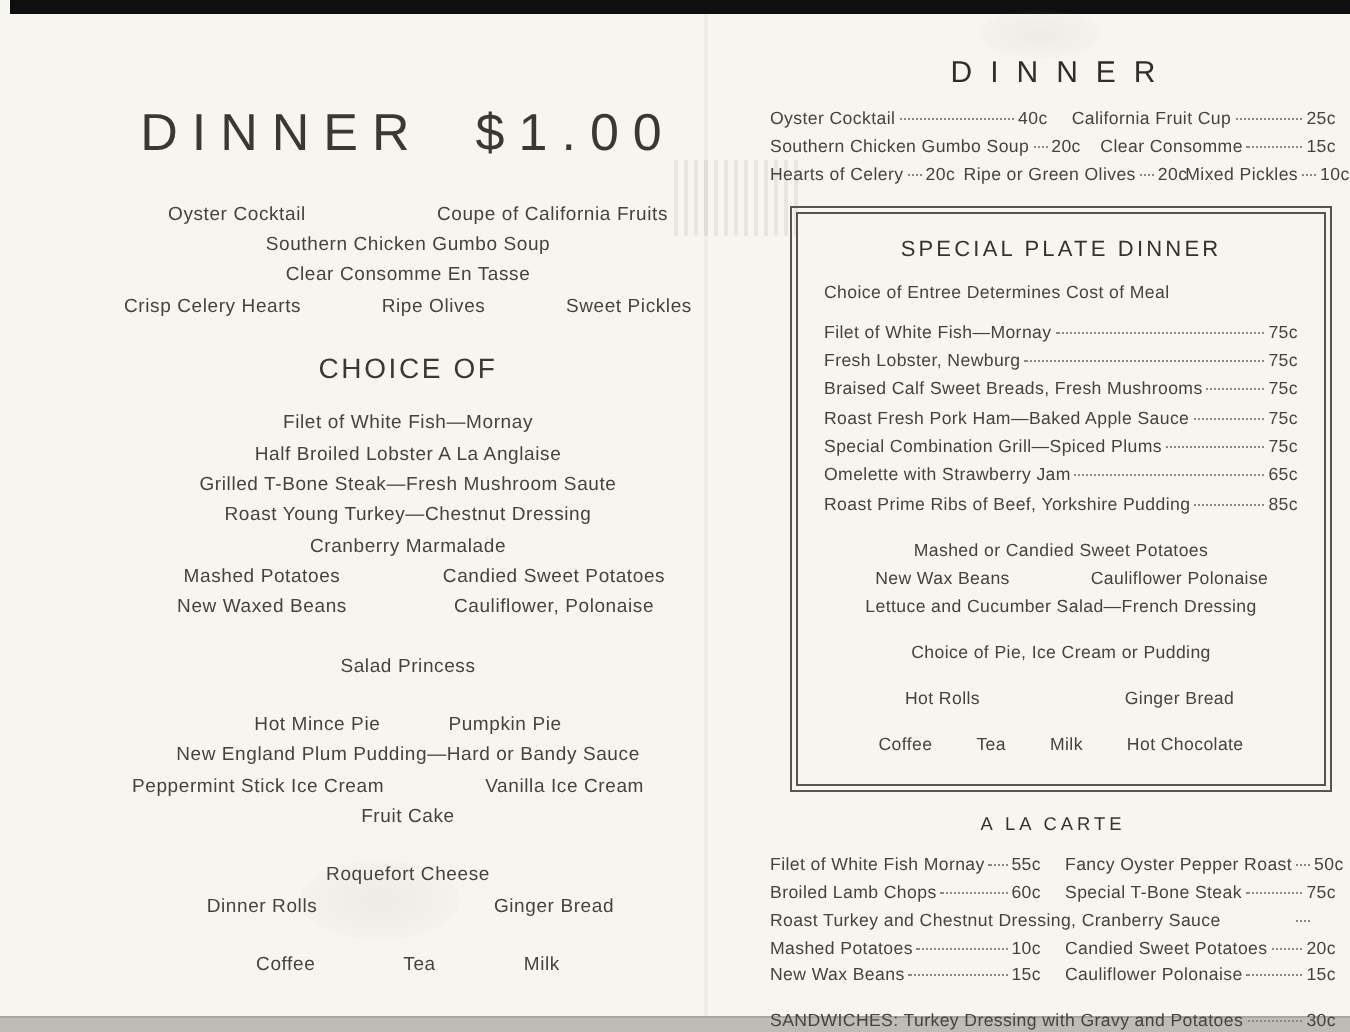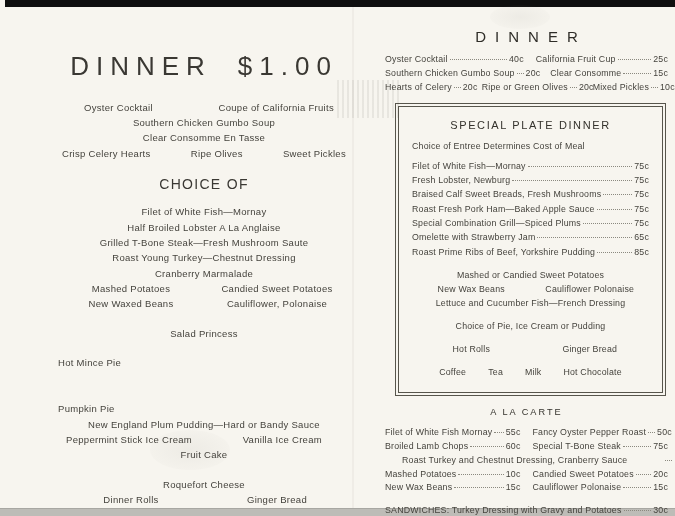--- a/index.html
+++ b/index.html
@@ -20,21 +20,21 @@
   
   .lp { position: absolute; left: 58px; top: 40px; width: 292px; font-size: 9.5px; letter-spacing: 0.3px; line-height: 1.3; }
   .lp-title { display: flex; justify-content: center; align-items: baseline; gap: 26px;
     margin: 10px 0 18px; font-size: 26px; letter-spacing: 7px; color: #3a3833; white-space: nowrap; }
   .row { margin: 3px 0; }
   .c { text-align: center; }
   .sb { display: flex; justify-content: space-between; padding: 0 16px 0 26px; }
   .sb3 { display: flex; justify-content: space-between; padding: 0 4px; gap: 17px; }
   .halves { display: flex; }
   .halves > span { flex: 1; text-align: center; }
-  .pair-c { display: flex; justify-content: center; gap: 34px; flex-direction: column; }
+  .pair-c { display: flex; justify-content: center; gap: 34px; }
   .bev3 { display: flex; justify-content: center; gap: 44px; }
   .heading { text-align: center; font-size: 14px; letter-spacing: 1.3px; margin: 15px 0 13px; color: #3a3833; }
   .gap-s { height: 6px; } .gap-m { height: 11px; }
 
   
   .rp { position: absolute; left: 385px; top: 27px; width: 283px; font-size: 8.8px; letter-spacing: 0.2px; line-height: 1.35; }
   .rp-title { text-align: center; font-size: 15px; letter-spacing: 9px; padding-left: 9px; color: #2f2d28; margin-bottom: 7px; }
   .pi { display: flex; align-items: baseline; min-width: 0; }
   .pi .lbl { white-space: nowrap; }
   .pi .ld { flex: 1; border-bottom: 1px dotted #8b897f; margin: 0 2px; transform: translateY(-2px); min-width: 7px; }
@@ -215,21 +215,21 @@
         <span class="ld"></span>
         <span class="prc">85c</span>
       </div>
 
       <div class="gap-s"></div>
       <div class="bx-row c">Mashed or Candied Sweet Potatoes</div>
       <div class="bx-row halves">
         <span>New Wax Beans</span>
         <span>Cauliflower Polonaise</span>
       </div>
-      <div class="bx-row c">Lettuce and Cucumber Fish—French Dressing</div>
+      <div class="bx-row c">Lettuce and Cucumber Salad—French Dressing</div>
       <div class="gap-s"></div>
       <div class="bx-row c">Choice of Pie, Ice Cream or Pudding</div>
       <div class="gap-s"></div>
       <div class="bx-row halves">
         <span>Hot Rolls</span>
         <span>Ginger Bread</span>
       </div>
       <div class="gap-s"></div>
       <div class="bx-row pair4">
         <span>Coffee</span>
@@ -259,21 +259,21 @@
       <span class="lbl">Broiled Lamb Chops</span>
       <span class="ld"></span>
       <span class="prc">60c</span>
     </span>
     <span class="pi">
       <span class="lbl">Special T-Bone Steak</span>
       <span class="ld"></span>
       <span class="prc">75c</span>
     </span>
   </div>
-  <div class="pi" style="margin:2px 17px;gap:36px;">
+  <div class="pi" style="margin:2px 0;gap:36px;">
     <span class="lbl">Roast Turkey and Chestnut Dressing, Cranberry Sauce</span>
     <span class="ld"></span>
     <span class="prc">75c</span>
   </div>
   <div class="prow">
     <span class="pi">
       <span class="lbl">Mashed Potatoes</span>
       <span class="ld"></span>
       <span class="prc">10c</span>
     </span>

